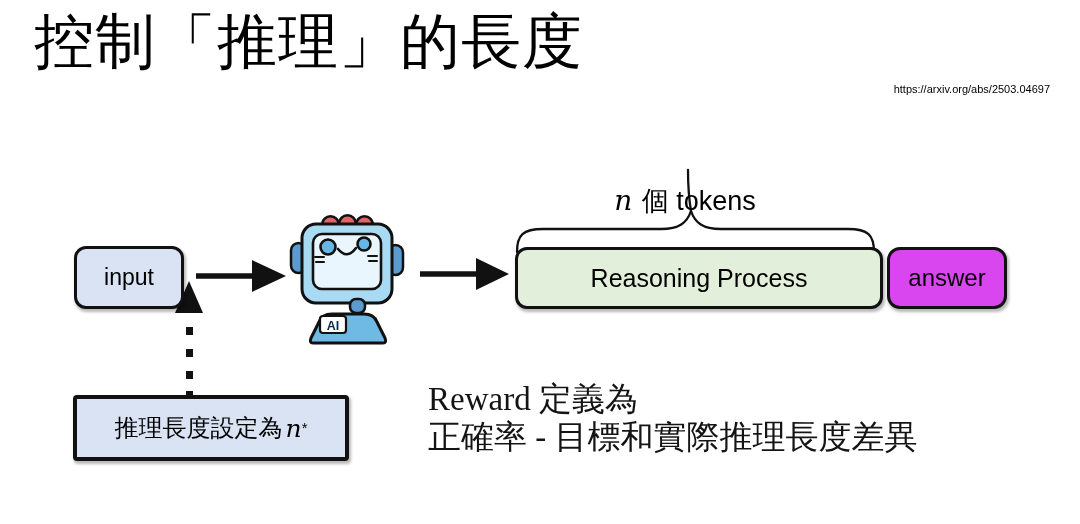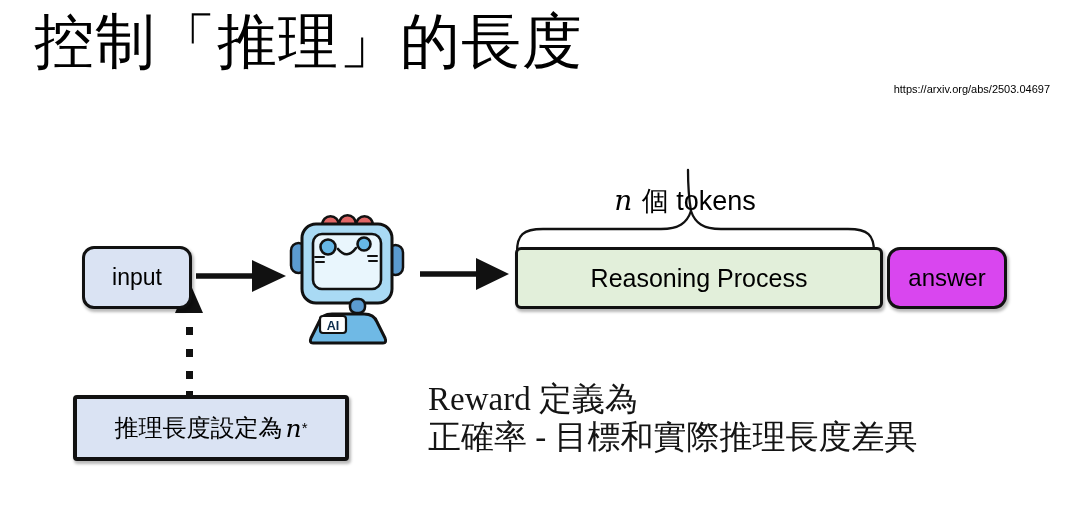--- a/index.html
+++ b/index.html
@@ -18,22 +18,22 @@
     position:absolute;top:83px;right:30px;
     font-size:11px;color:#000;text-decoration:none;white-space:nowrap;
   }
   .connectors{position:absolute;left:0;top:0;pointer-events:none;}
   .fbox{
     position:absolute;display:flex;align-items:center;justify-content:center;
     border:3px solid #111;background:#fff;
     box-shadow:1.5px 2.5px 3px rgba(0,0,0,.28);
     white-space:nowrap;
   }
-  .input-box{left:74px;top:246px;width:104px;height:57px;border-radius:12px;background:#dae3f3;font-size:23px;margin-left:8px;}
-  .reasoning-box{left:515px;top:247px;width:362px;height:56px;border-radius:6px;background:#e2efda;font-size:25px;}
+  .input-box{left:74px;top:246px;width:104px;height:57px;border-radius:12px;background:#dae3f3;font-size:23px;}
+  .reasoning-box{left:515px;top:247px;width:362px;height:56px;border-radius:12px;background:#e2efda;font-size:25px;}
   .answer-box{left:887px;top:247px;width:114px;height:56px;border-radius:13px;background:#d946ef;font-size:24px;}
   .setting-box{left:73px;top:395px;width:268px;height:58px;border-radius:4px;background:#dae3f3;border-width:4.5px;font-size:24px;}
   .setting-box .math-var{font-family:"DejaVu Serif","Liberation Serif",serif;font-style:italic;font-size:25px;margin-left:3px;}
   .setting-box sub{font-size:15px;vertical-align:-5px;line-height:0;}
   .token-label{
     position:absolute;left:565px;top:160px;width:240px;height:36px;
     text-align:center;font-size:27px;line-height:34px;white-space:nowrap;margin-top:24px;
   }
   .token-label .math-var{font-family:"DejaVu Serif","Liberation Serif",serif;font-style:italic;font-size:28px;margin-right:2px;}
   .caption{

